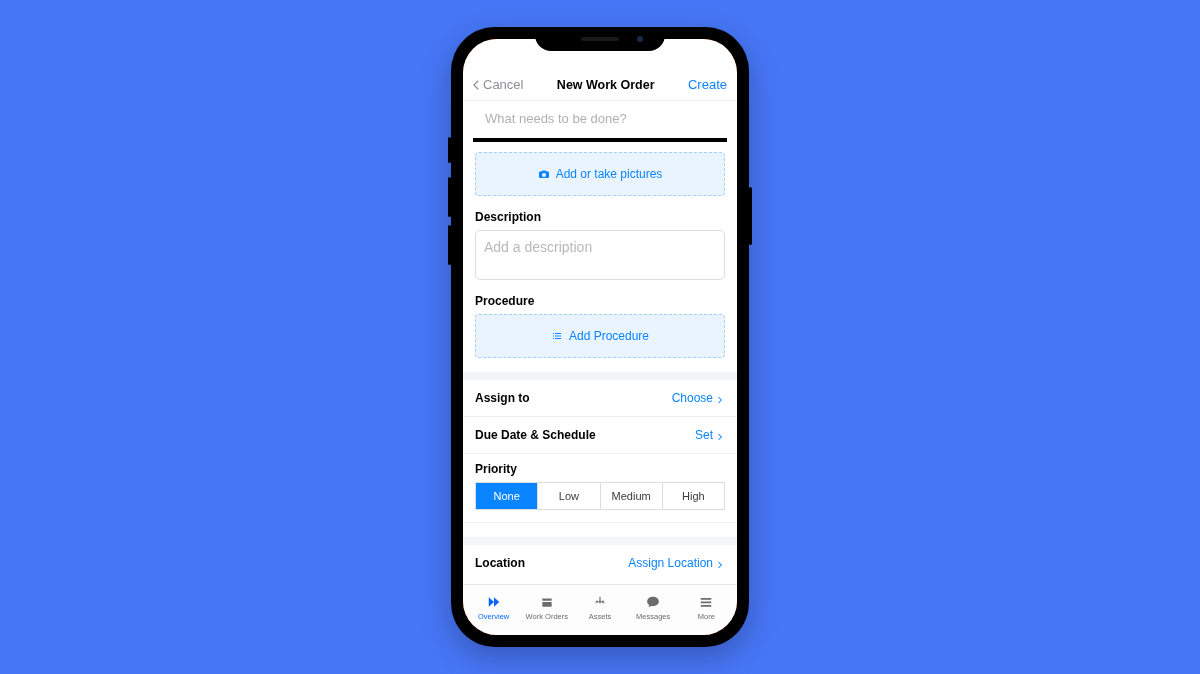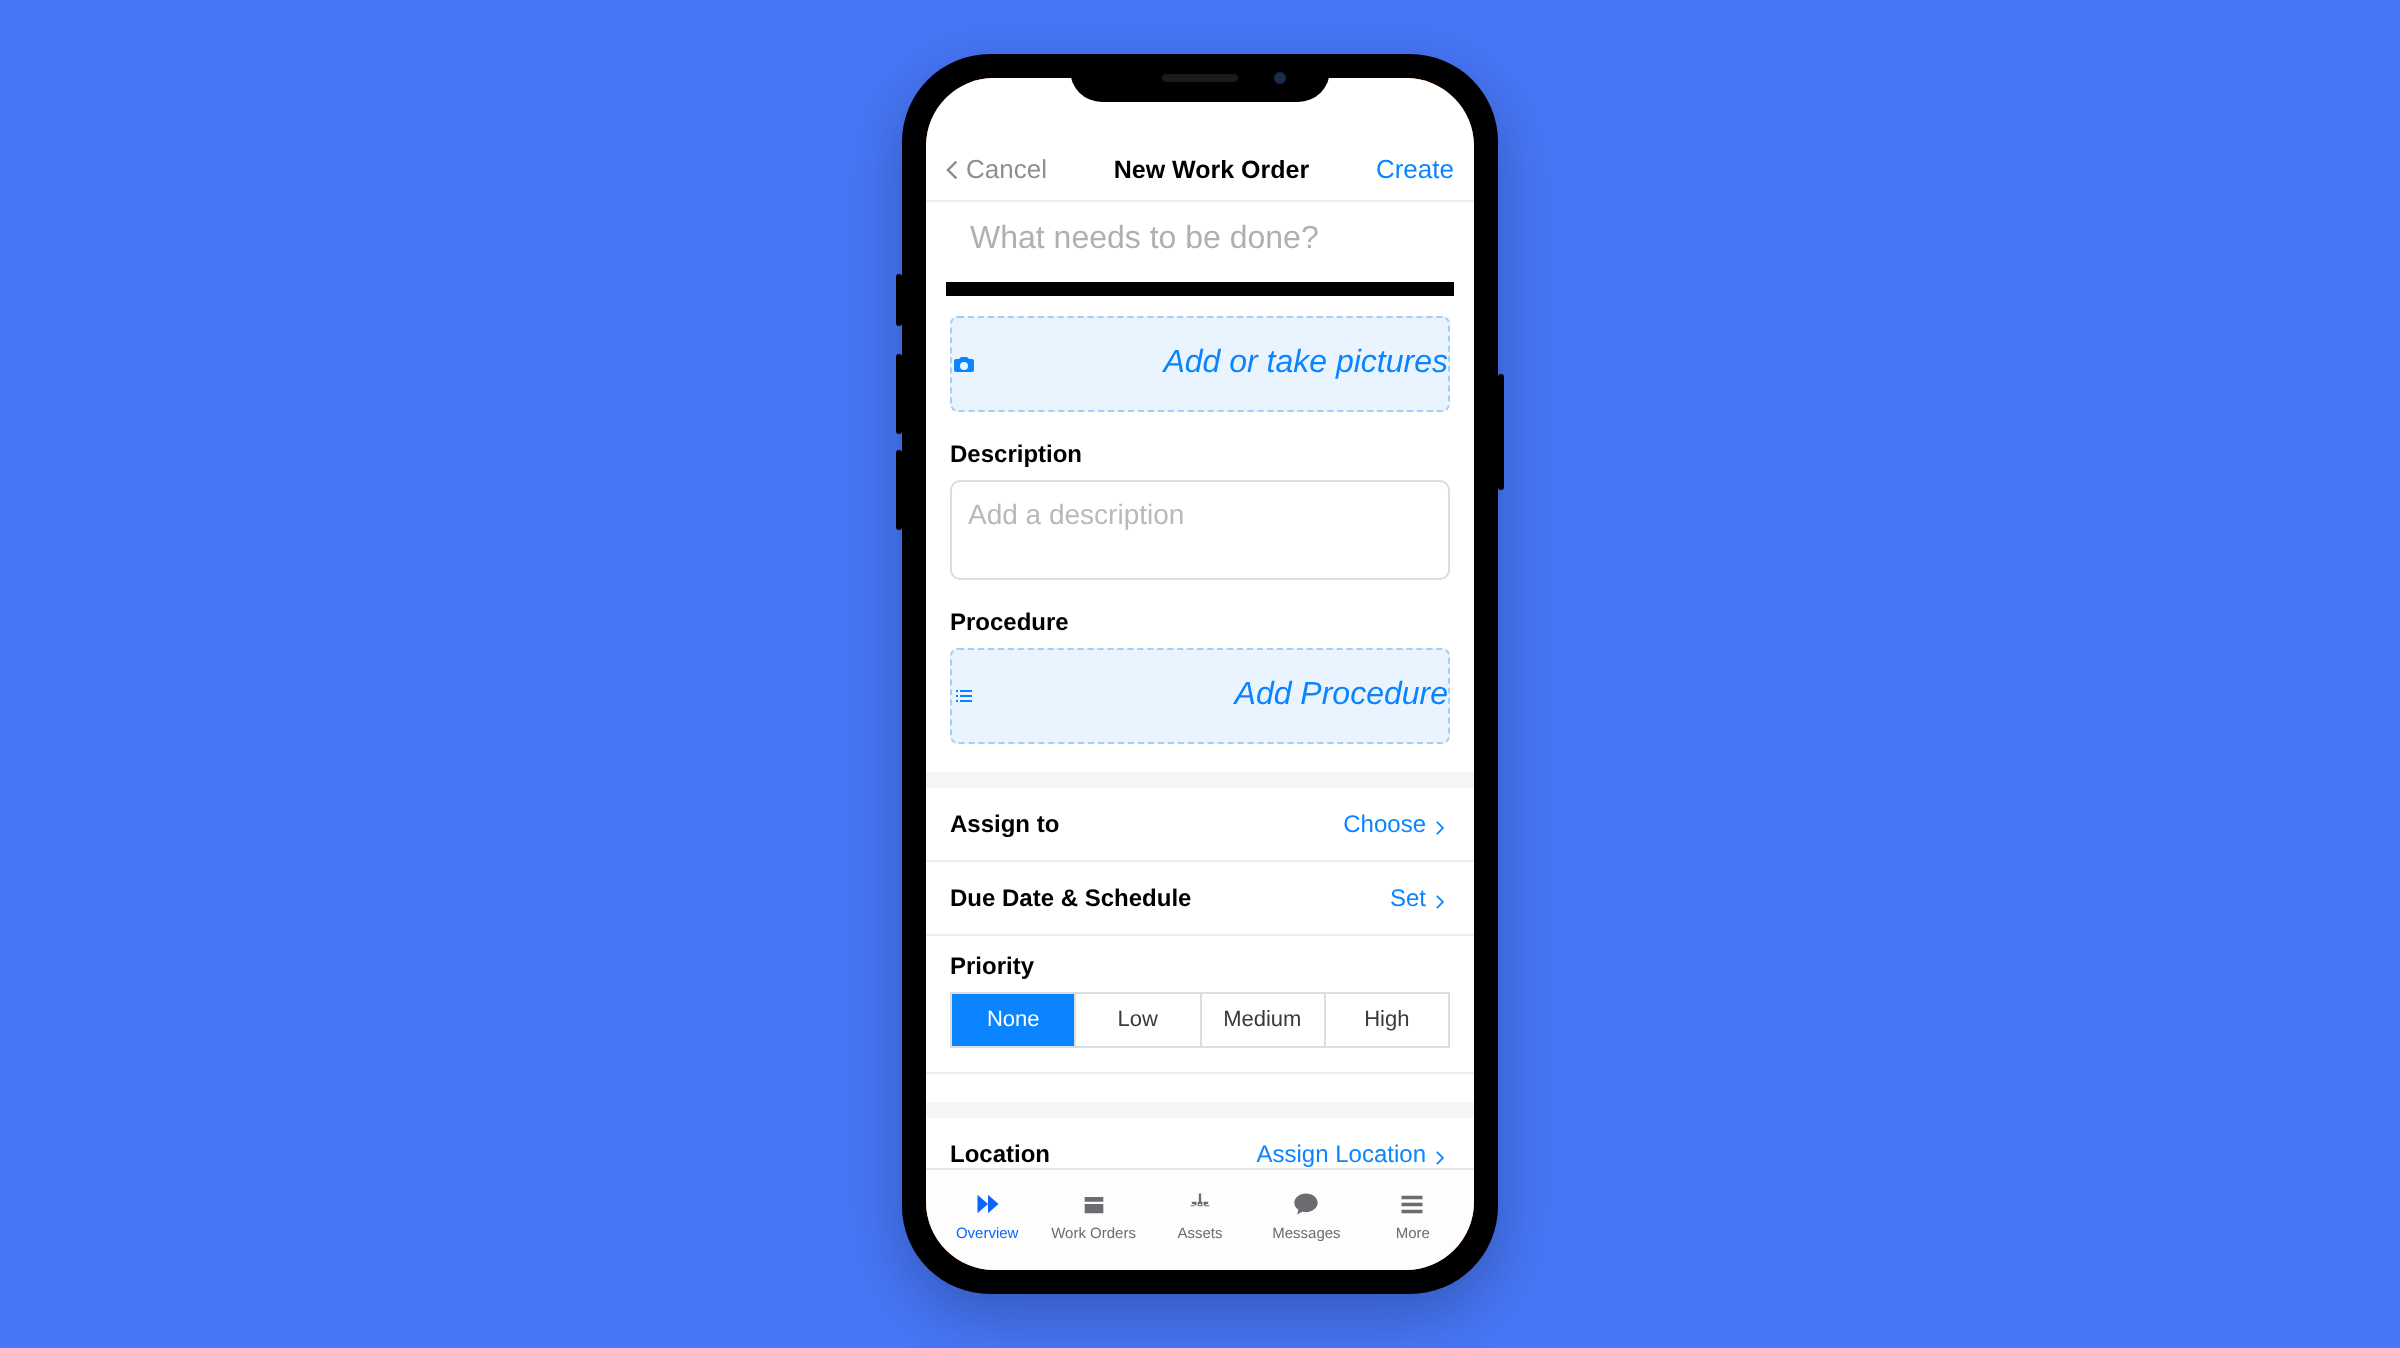--- a/index.html
+++ b/index.html
@@ -79,38 +79,37 @@
       display: flex; align-items: center;
       color: #8e8e93; font-size: 13px;
     }
     .nav-cancel svg { width: 14px; height: 14px; }
     .nav-title { font-size: 12.5px; font-weight: 600; color:#000; }
     .nav-create { color: #0a84ff; font-size: 13px; font-weight:500; }
 
     .title-input {
       padding: 10px 12px 12px;
       color: #aeb0b4;
-      font-size: 16px;
-      border-bottom: 7px solid #000000;
+      font-size: 13px;
+      border-bottom: 4px solid #000000;
       margin: 0 10px;
     }
 
     .section { padding: 10px 12px 0; }
     .dashed-box {
       border: 1px dashed #a6cdf2;
       background: #eaf4fe;
       border-radius: 4px;
       display: flex;
       align-items: center;
-      justify-content: space-between;
+      justify-content: center;
       gap: 6px;
       color: #0a84ff;
-      font-size: 16px;
+      font-size: 12px;
       padding: 14px 0;
-      font-style: italic;
     }
     .dashed-box svg { width: 12px; height: 12px; fill:#0a84ff; }
 
     .label {
       font-size: 12px;
       font-weight: 600;
       color: #000;
       margin: 14px 0 6px;
     }
     .desc-box {

